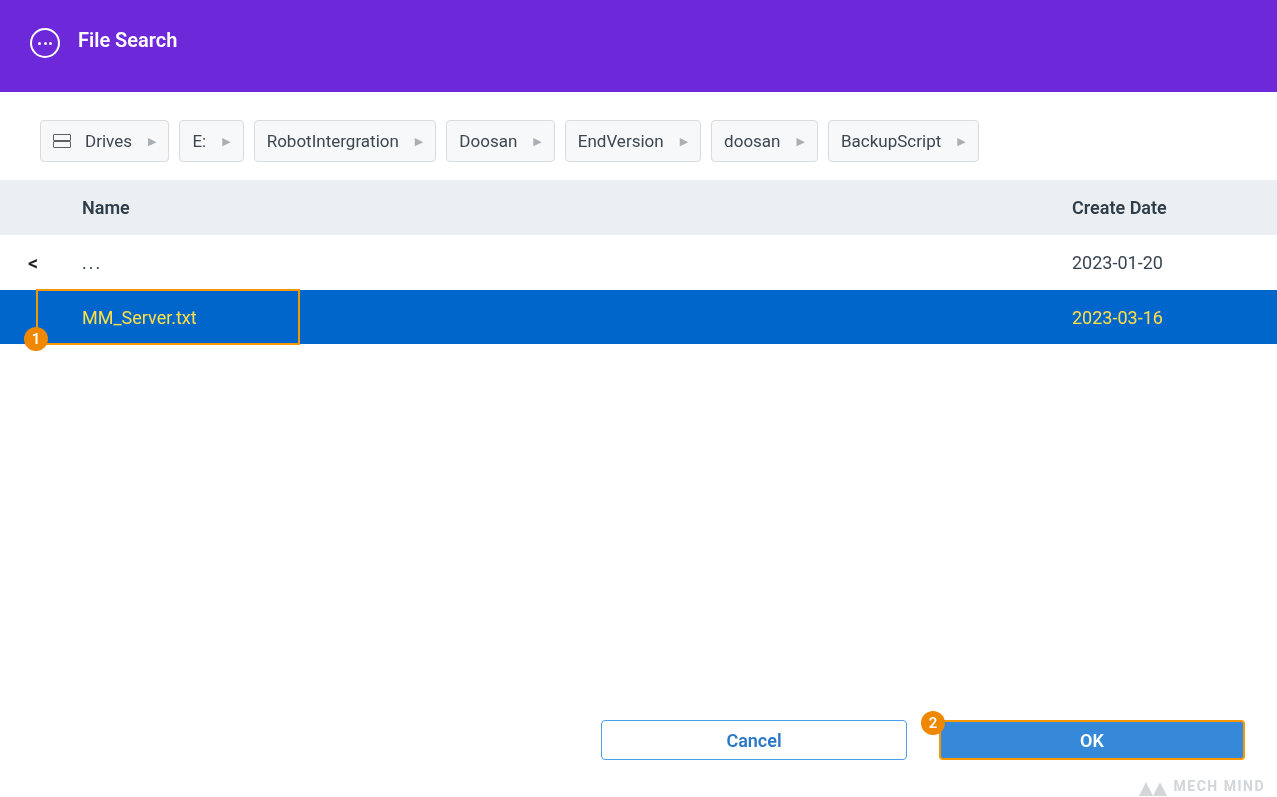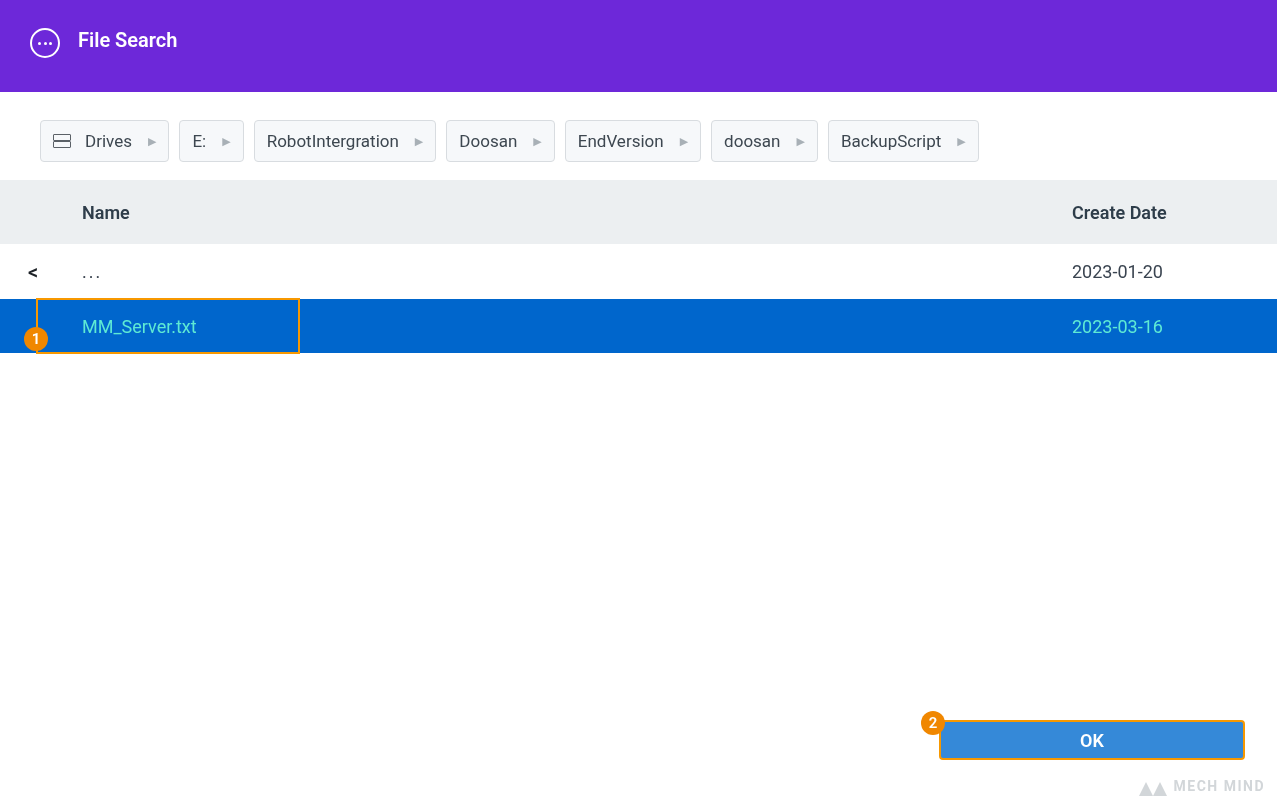--- a/index.html
+++ b/index.html
@@ -83,21 +83,21 @@
       width: 16px;
       height: 5px;
       border: 1.5px solid #5b6167;
       border-radius: 1px;
     }
     .drives-icon::before { top: 0; }
     .drives-icon::after { bottom: 0; }
     .table-header {
       display: flex;
       background: #eceff1;
-      height: 64px;
+      height: 55px;
       align-items: center;
       color: #2e3d4a;
       font-weight: 600;
       font-size: 18px;
     }
     .col-name {
       padding-left: 82px;
       flex: 1;
     }
     .col-date {
@@ -124,21 +124,21 @@
       padding-left: 32px;
       flex: 1;
       letter-spacing: 2px;
     }
     .row-parent .row-date {
       width: 205px;
       color: #3a4450;
     }
     .row-selected {
       background: #0066cc;
-      color: #5eead4;
+      color: #fde047;
       position: relative;
       height: 54px;
     }
     .row-selected .row-name {
       padding-left: 82px;
       flex: 1;
     }
     .row-selected .row-date {
       width: 205px;
     }
@@ -292,19 +292,20 @@
 <div class="table-row row-selected">
   <div class="selection-highlight"></div>
   <div class="row-name">MM_Server.txt</div>
   <div class="row-date">2023-03-16</div>
 </div>
 
 <div class="badge badge-1">1</div>
 <div class="badge badge-2">2</div>
 
 <div class="footer-buttons">
+  <div class="btn btn-cancel">Cancel</div>
   <div class="btn btn-ok">OK</div>
 </div>
 
 <div class="watermark">
   <div class="watermark-logo"></div>
   <span>MECH MIND</span>
 </div>
 
 </body></html>

